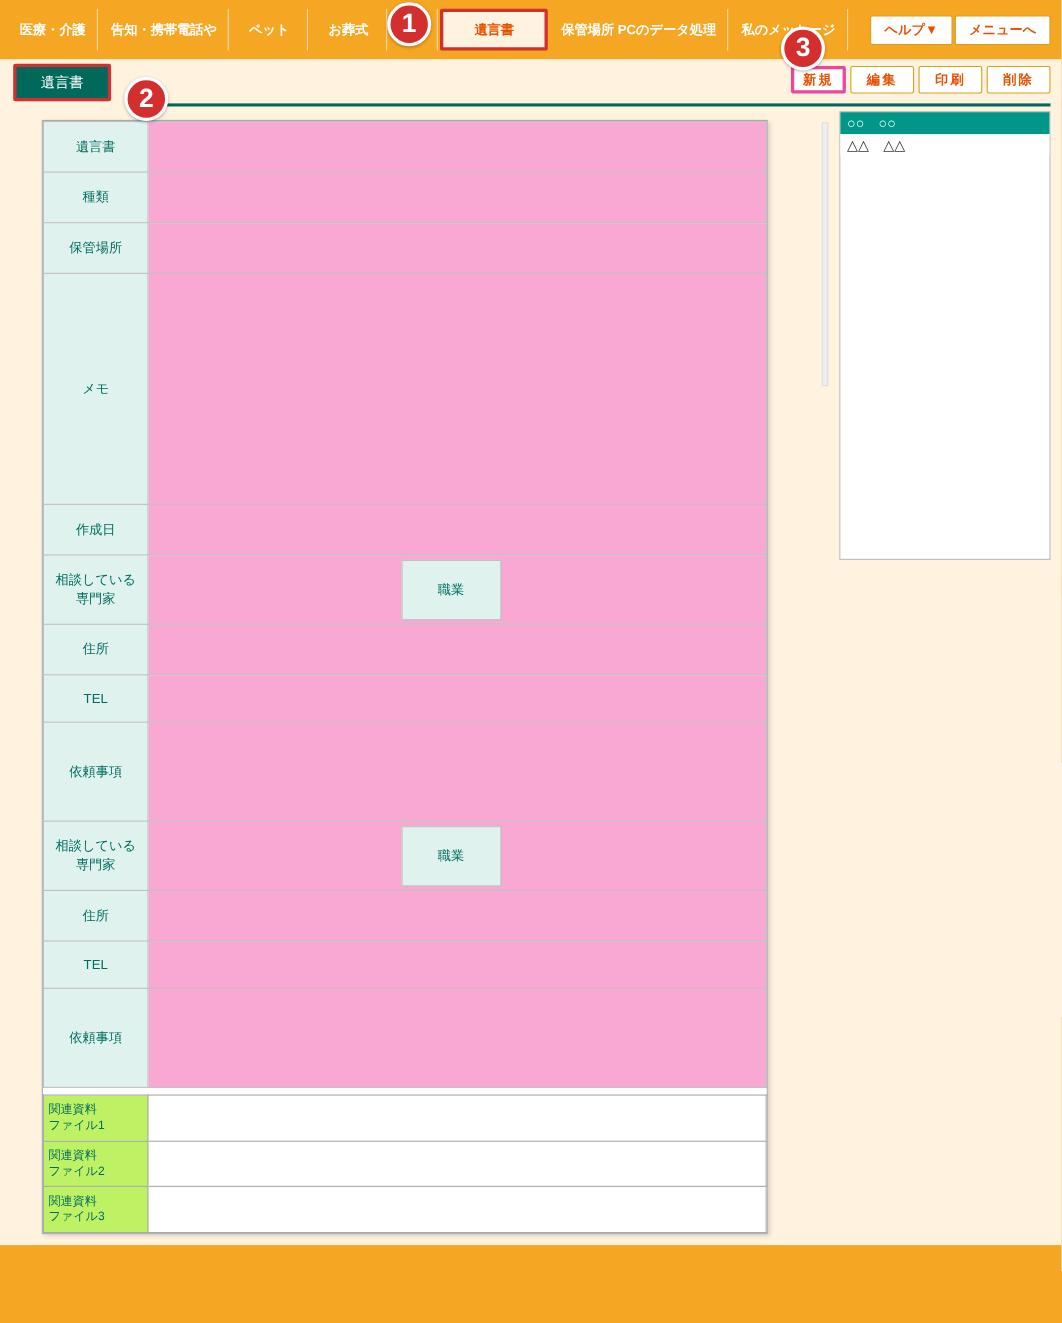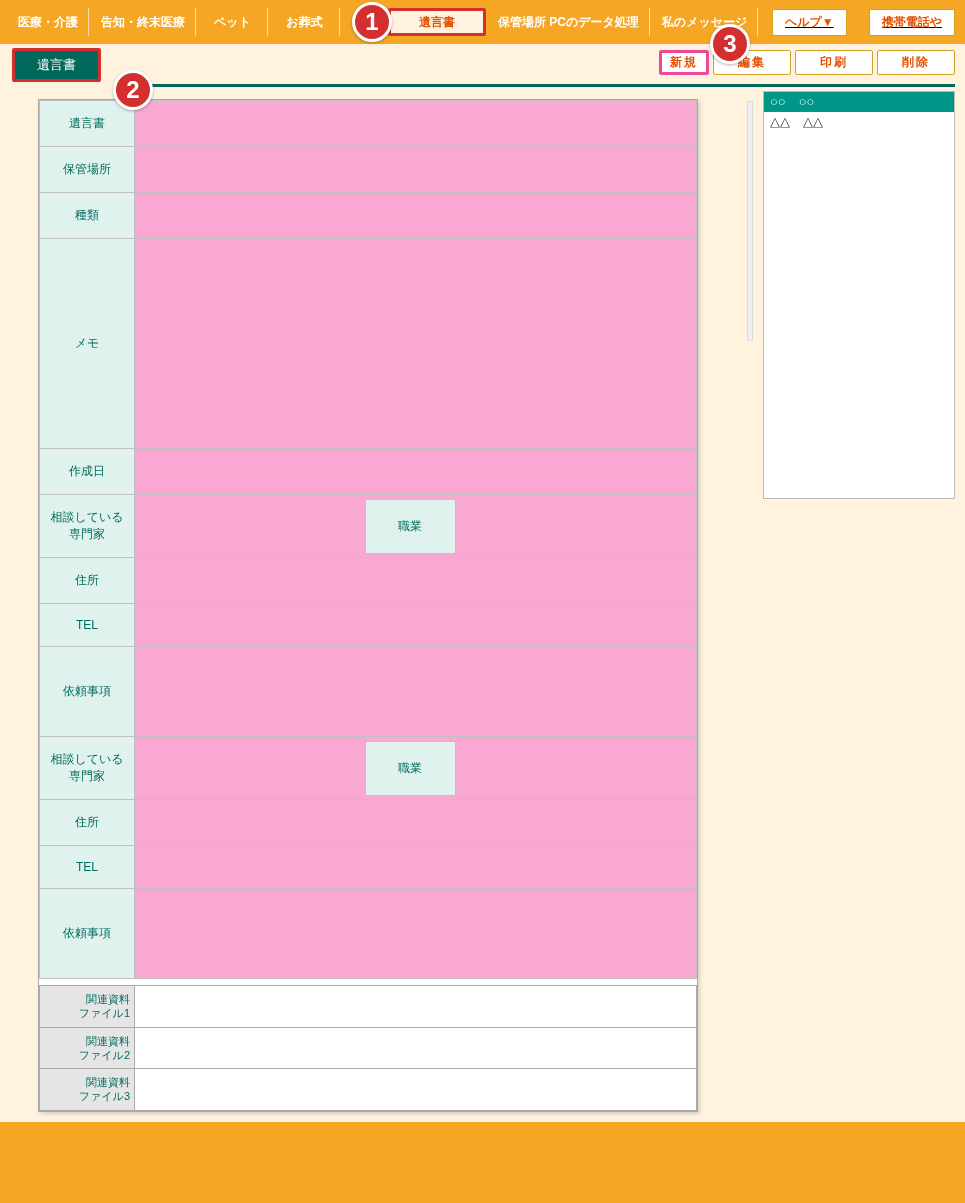--- a/index.html
+++ b/index.html
@@ -1,52 +1,52 @@
 <!DOCTYPE html>
 <html><head>
 <meta charset="utf-8">
 <style>
   * { box-sizing: border-box; margin: 0; padding: 0; }
   body { font-family: "Meiryo", "Yu Gothic", sans-serif; background: #f5a623; width: 965px; }
   
   .app { background: #fff3e0; }
   
-  .nav-bar { background: #f5a623; display: flex; align-items: stretch; height: 44px; padding: 8px 10px 8px 8px; position: relative; }
+  .nav-bar { background: #f5a623; display: flex; align-items: stretch; height: 54px; padding: 8px 10px 8px 8px; position: relative; }
   .nav-tabs { display: flex; gap: 2px; flex: 1; }
   .nav-tab { background: transparent; color: #fff; font-size: 12px; font-weight: bold; padding: 4px 10px; border: none; cursor: pointer; display: flex; align-items: center; justify-content: center; text-align: center; white-space: nowrap; min-width: 70px; border-right: 1px solid rgba(255,255,255,0.6); }
   .nav-tab.two-line { white-space: normal; line-height: 1.2; }
   .nav-tab.highlighted { background: #fff3e0; color: #e65100; border: 3px solid #d32f2f; border-radius: 2px; padding: 2px 28px; }
   
-  .nav-right { display: flex; gap: 22px; align-items: center; margin-left: auto; text-decoration: underline; }
+  .nav-right { display: flex; gap: 2px; align-items: center; margin-left: auto; }
   .nav-btn { background: #fff; color: #e65100; font-size: 12px; font-weight: bold; padding: 4px 12px; border: 1px solid #d4a020; border-radius: 2px; cursor: pointer; }
   
   .sub-header { background: #fff3e0; padding: 4px 10px 0 12px; display: flex; align-items: flex-start; position: relative; }
   .section-tag { background: #00695c; color: #fff; font-size: 13px; padding: 5px 22px; border: 3px solid #d32f2f; border-radius: 2px; }
   
   .action-bar { margin-left: auto; display: flex; gap: 4px; padding-top: 2px; }
-  .action-btn { background: #fff; color: #e65100; font-size: 12px; font-weight: bold; padding: 3px 24px; border: 1px solid #d4a020; border-radius: 2px; cursor: pointer; letter-spacing: 2px; }
+  .action-btn { background: #fff; color: #e65100; font-size: 12px; font-weight: bold; padding: 3px 14px; border: 1px solid #d4a020; border-radius: 2px; cursor: pointer; letter-spacing: 2px; }
   .action-btn.highlighted { border: 3px solid #ec4899; padding: 1px 8px; }
   
   .divider { height: 3px; background: #00695c; margin: 2px 10px 0 120px; }
   
   .content-wrap { display: flex; align-items: flex-start; padding: 0 10px 10px 10px; background: #fff3e0; position: relative; }
   
   .form-panel { background: #fff; margin: 12px 0 0 28px; width: 660px; border: 1px solid #aaa; box-shadow: 2px 2px 4px rgba(0,0,0,0.15); }
   .form-table { width: 100%; border-collapse: collapse; }
   .form-table td { border: 1px solid #c0c0c0; font-size: 12px; color: #006b5f; }
   .form-table .label-cell { background: #e0f2ee; width: 95px; text-align: center; padding: 14px 4px; vertical-align: middle; }
   .form-table .label-cell.tall { height: 210px; }
   .form-table .label-cell.med { height: 90px; }
   .form-table .label-cell.mid { height: 55px; }
   .form-table .value-cell { background: #f9a8d4; padding: 6px; }
   .form-table .sub-label { background: #e0f2ee; width: 90px; text-align: center; padding: 18px 4px; }
   
   .attach-table { width: 100%; border-collapse: collapse; margin-top: 6px; }
   .attach-table td { border: 1px solid #aaa; font-size: 11px; color: #006b5f; }
-  .attach-table .alabel { background: #e5e5e5; width: 95px; text-align: right; padding: 6px 4px; line-height: 1.3; }
+  .attach-table .alabel { background: #bef264; width: 95px; text-align: left; padding: 6px 4px; line-height: 1.3; }
   .attach-table .avalue { background: #fff; padding: 6px; }
   
   .side-panel { width: 192px; margin-left: auto; margin-top: 4px; background: #fff; border: 1px solid #bbb; height: 408px; }
   .side-list { }
   .side-item { font-size: 13px; color: #fff; background: #009688; padding: 1px 6px; cursor: pointer; }
   .side-item.plain { background: #fff; color: #333; }
   
   .callout { position: absolute; width: 40px; height: 40px; border-radius: 50%; background: #d32f2f; border: 3px solid #fff; color: #fff; font-size: 24px; font-weight: bold; display: flex; align-items: center; justify-content: center; z-index: 10; box-shadow: 0 1px 3px rgba(0,0,0,0.3); }
   .c1 { top: 2px; left: 352px; }
   .c2 { top: 70px; left: 113px; }
@@ -58,32 +58,32 @@
 <body>
 
 <div class="app" style="position:relative;">
   <div class="callout c1">1</div>
   <div class="callout c2">2</div>
   <div class="callout c3">3</div>
 
   <div class="nav-bar">
     <div class="nav-tabs">
       <button class="nav-tab">医療・介護</button>
-      <button class="nav-tab">告知・終末医療</button>
+      <button class="nav-tab">告知・携帯電話や</button>
       <button class="nav-tab">ペット</button>
       <button class="nav-tab">お葬式</button>
       <button class="nav-tab" style="min-width:44px"></button>
       <button class="nav-tab highlighted">遺言書</button>
       <button class="nav-tab two-line">保管場所
 PCのデータ処理</button>
       <button class="nav-tab">私のメッセージ</button>
     </div>
     <div class="nav-right">
       <button class="nav-btn">ヘルプ▼</button>
-      <button class="nav-btn">携帯電話や</button>
+      <button class="nav-btn">メニューへ</button>
     </div>
   </div>
 
   <div class="sub-header">
     <div class="section-tag">遺言書</div>
     <div class="action-bar">
       <button class="action-btn highlighted">新規</button>
       <button class="action-btn">編集</button>
       <button class="action-btn">印刷</button>
       <button class="action-btn">削除</button>
@@ -94,25 +94,25 @@
   <div class="content-wrap">
     <div class="scroll-hint"></div>
     <div class="form-panel">
       <table class="form-table">
         <tbody>
             <tr>
               <td class="label-cell">遺言書</td>
               <td class="value-cell"></td>
             </tr>
         <tr>
+              <td class="label-cell">種類</td>
+              <td class="value-cell"></td>
+            </tr>
+        <tr>
               <td class="label-cell">保管場所</td>
-              <td class="value-cell"></td>
-            </tr>
-        <tr>
-              <td class="label-cell">種類</td>
               <td class="value-cell"></td>
             </tr>
         <tr>
               <td class="label-cell tall">メモ</td>
               <td class="value-cell"></td>
             </tr>
         <tr>
               <td class="label-cell">作成日</td>
               <td class="value-cell"></td>
             </tr>

